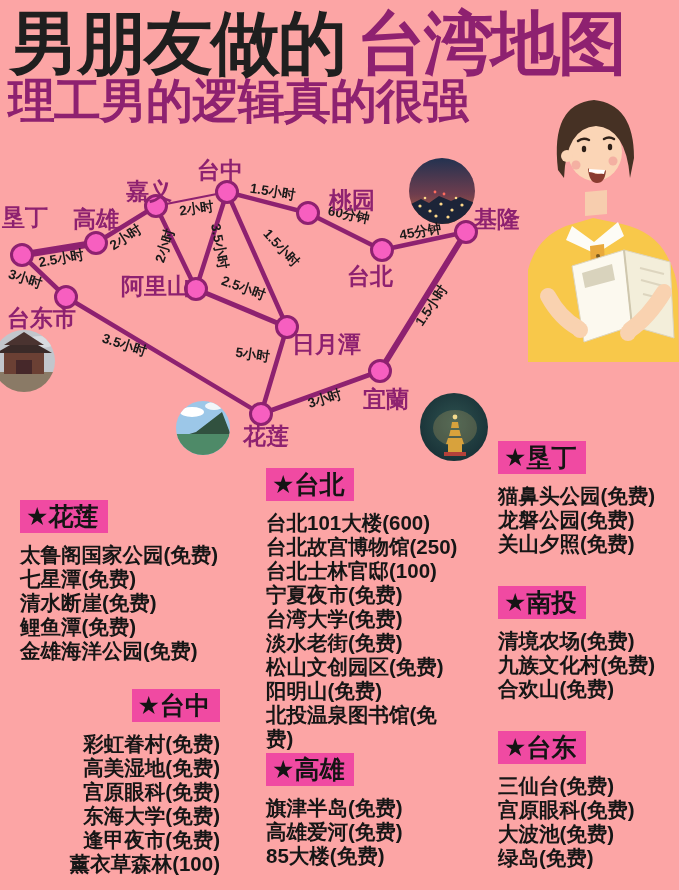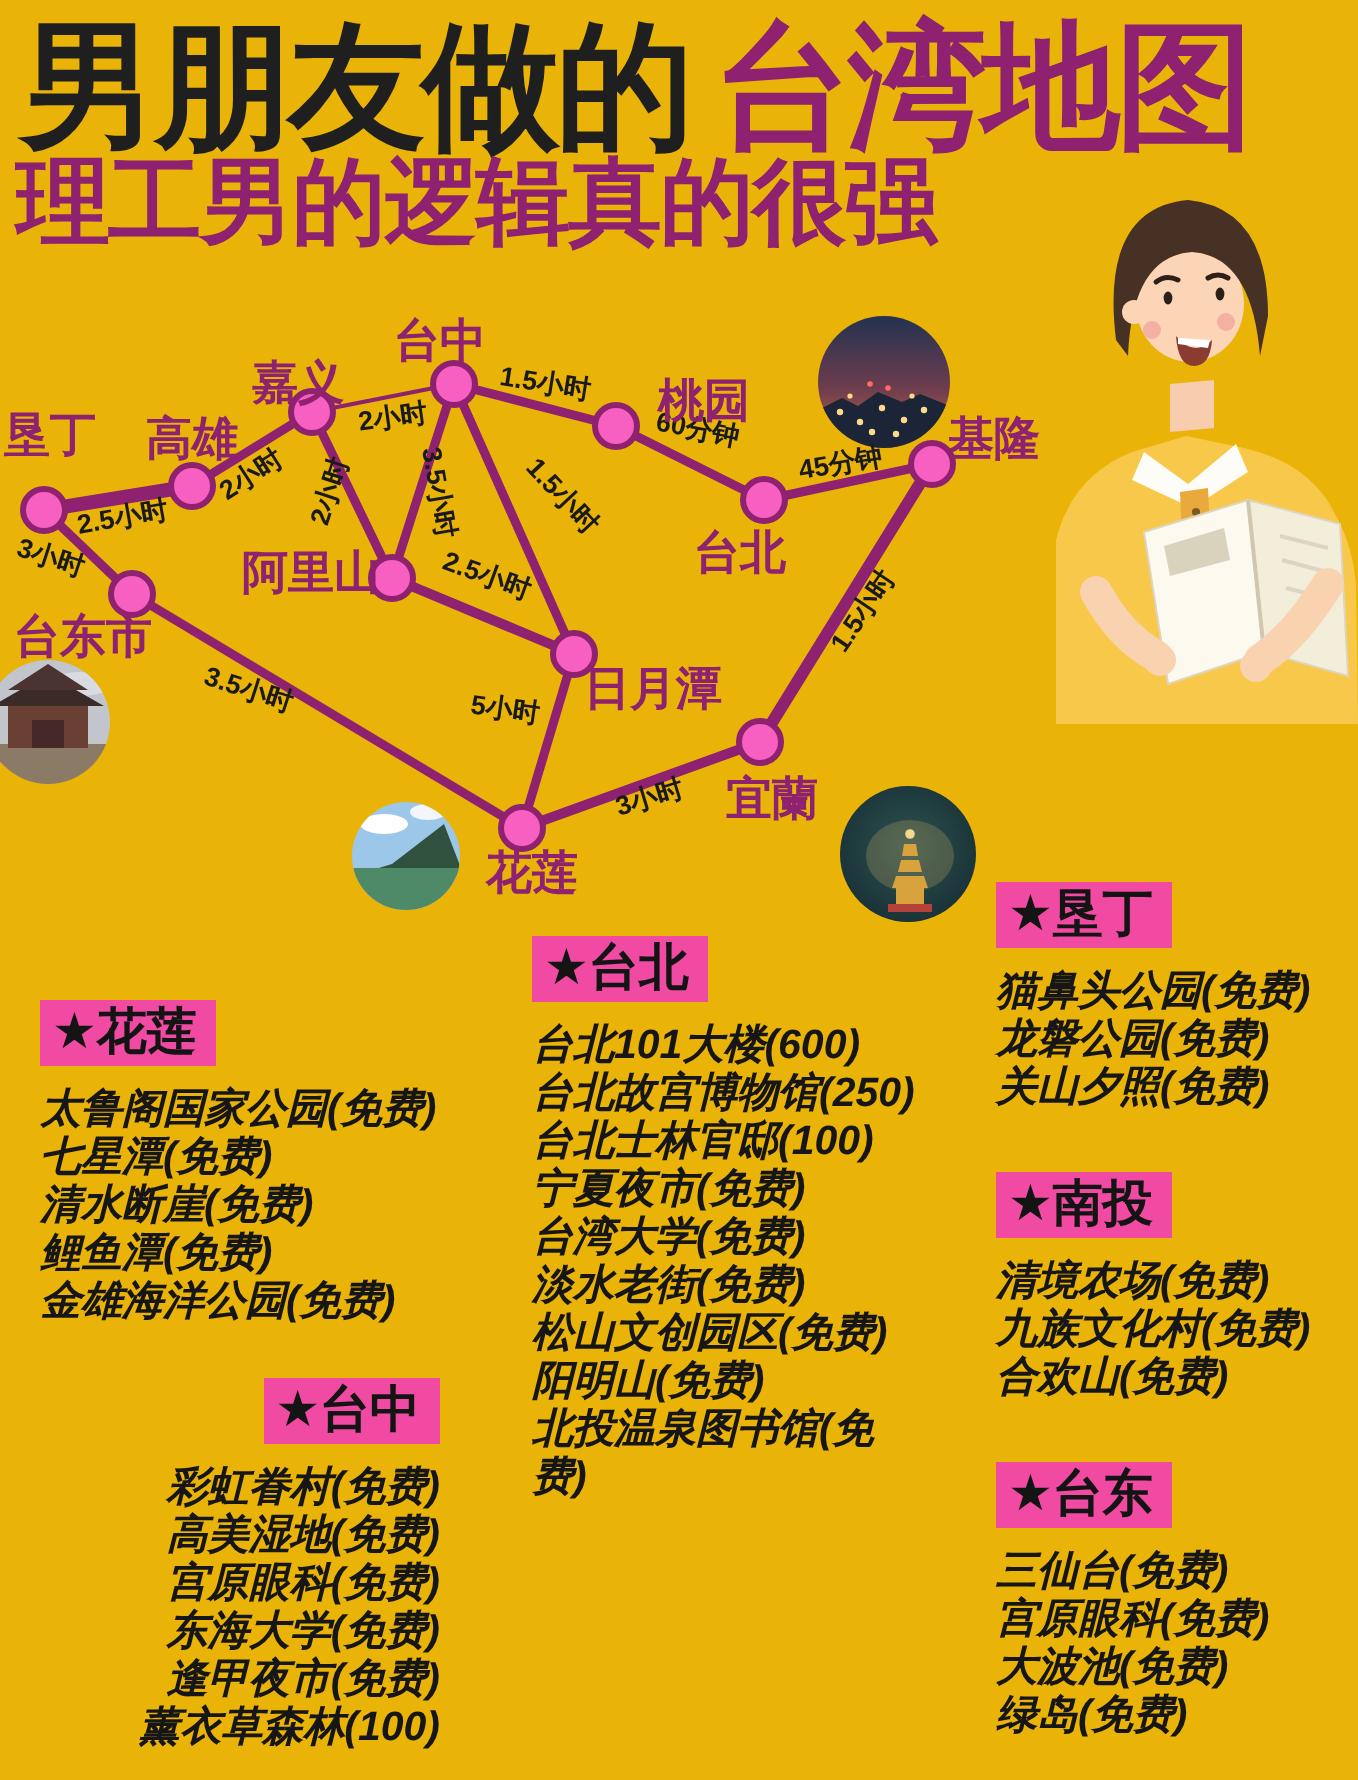--- a/index.html
+++ b/index.html
@@ -1,32 +1,32 @@
 <!DOCTYPE html>
 <html><head>
 <meta charset="utf-8">
 <style>
   html,body{margin:0;padding:0;}
   body{font-family:"Liberation Sans","DejaVu Sans",sans-serif;}
-  #page{position:relative;width:679px;height:890px;background:#eab308;overflow:hidden;}
+  #page{position:relative;width:679px;height:890px;background:#fca5a5;overflow:hidden;}
   
   .title{position:absolute;left:10px;top:0;line-height:88px;font-size:69px;font-weight:900;letter-spacing:-2px;white-space:nowrap;color:#1f1f1f;}
   .title .mag{color:#8e2170;margin-left:12px;}
   .subtitle{position:absolute;left:8px;top:73px;line-height:56px;font-size:47px;font-weight:900;letter-spacing:-1px;color:#8e2170;white-space:nowrap;}
   
   #map-layer{position:absolute;left:0;top:0;width:679px;height:890px;z-index:1;}
   .edge-label{font-family:"Liberation Sans","DejaVu Sans",sans-serif;font-size:13.5px;font-weight:700;fill:#1a1a1a;}
   .city-label{font-family:"Liberation Sans","DejaVu Sans",sans-serif;font-size:23px;font-weight:900;fill:#8e2170;}
   
   .col{position:absolute;z-index:2;}
   #col-left{left:20px;top:500px;width:200px;}
   #col-mid{left:266px;top:468px;width:196px;}
   #col-right{left:498px;top:441px;width:180px;}
   .sec-title{display:inline-block;background:#f04aa2;color:#141414;font-size:25px;font-weight:900;line-height:30px;padding:1px 10px 2px 6px;margin-bottom:10px;}
-  .item{font-size:20.5px;line-height:24px;font-weight:800;color:#161616;overflow-wrap:break-word;font-style:italic;}
+  .item{font-size:20.5px;line-height:24px;font-weight:800;color:#161616;overflow-wrap:break-word;}
   #col-left .section + .section{margin-top:26px;text-align:right;}
   #col-mid .section + .section{margin-top:2px;}
   #col-right .section + .section{margin-top:30px;}
 </style>
 </head>
 <body>
 
 <div id="page">
 
   <div class="title"><span>男朋友做的</span><span class="mag">台湾地图</span></div>
@@ -190,20 +190,21 @@
         <text x="363" y="407" class="city-label">宜蘭</text>
       </g>
     </svg>
 
   <div class="col" id="col-left">
       <div class="section"><div class="sec-title">★花莲</div><div class="item">太鲁阁国家公园(免费)</div><div class="item">七星潭(免费)</div><div class="item">清水断崖(免费)</div><div class="item">鲤鱼潭(免费)</div><div class="item">金雄海洋公园(免费)</div></div>
       <div class="section"><div class="sec-title">★台中</div><div class="item">彩虹眷村(免费)</div><div class="item">高美湿地(免费)</div><div class="item">宫原眼科(免费)</div><div class="item">东海大学(免费)</div><div class="item">逢甲夜市(免费)</div><div class="item">薰衣草森林(100)</div></div>
     </div>
   <div class="col" id="col-mid">
       <div class="section"><div class="sec-title">★台北</div><div class="item">台北101大楼(600)</div><div class="item">台北故宫博物馆(250)</div><div class="item">台北士林官邸(100)</div><div class="item">宁夏夜市(免费)</div><div class="item">台湾大学(免费)</div><div class="item">淡水老街(免费)</div><div class="item">松山文创园区(免费)</div><div class="item">阳明山(免费)</div><div class="item">北投温泉图书馆(免费)</div></div>
+      <div class="section"><div class="sec-title">★高雄</div><div class="item">旗津半岛(免费)</div><div class="item">高雄爱河(免费)</div><div class="item">85大楼(免费)</div></div>
     </div>
   <div class="col" id="col-right">
       <div class="section"><div class="sec-title">★垦丁</div><div class="item">猫鼻头公园(免费)</div><div class="item">龙磐公园(免费)</div><div class="item">关山夕照(免费)</div></div>
       <div class="section"><div class="sec-title">★南投</div><div class="item">清境农场(免费)</div><div class="item">九族文化村(免费)</div><div class="item">合欢山(免费)</div></div>
       <div class="section"><div class="sec-title">★台东</div><div class="item">三仙台(免费)</div><div class="item">宫原眼科(免费)</div><div class="item">大波池(免费)</div><div class="item">绿岛(免费)</div></div>
     </div>
 
 </div>
 
 </body></html>

